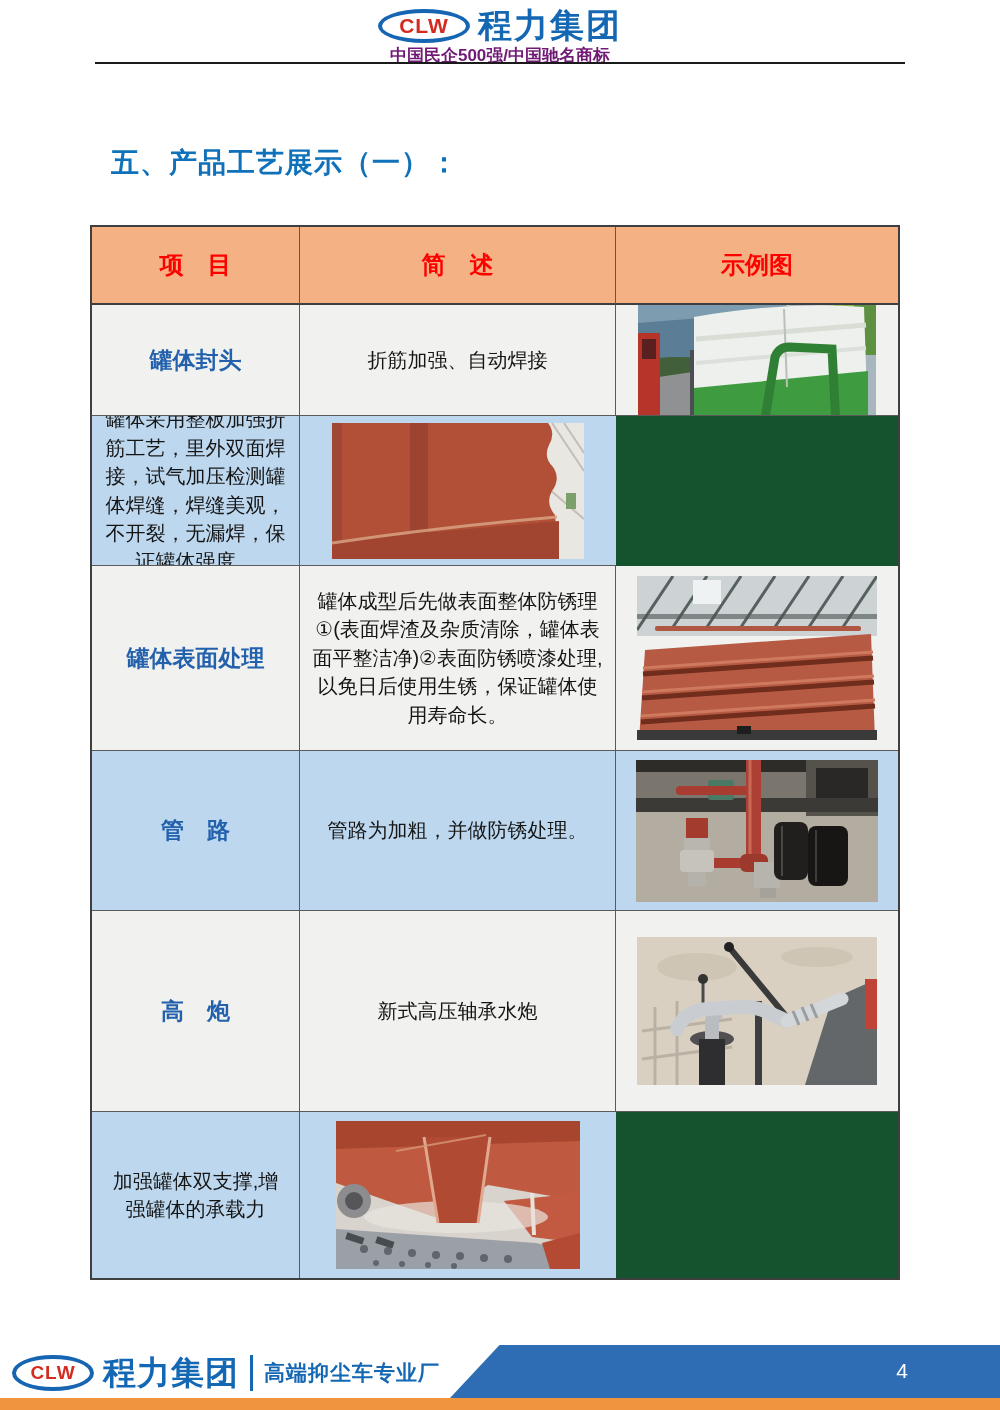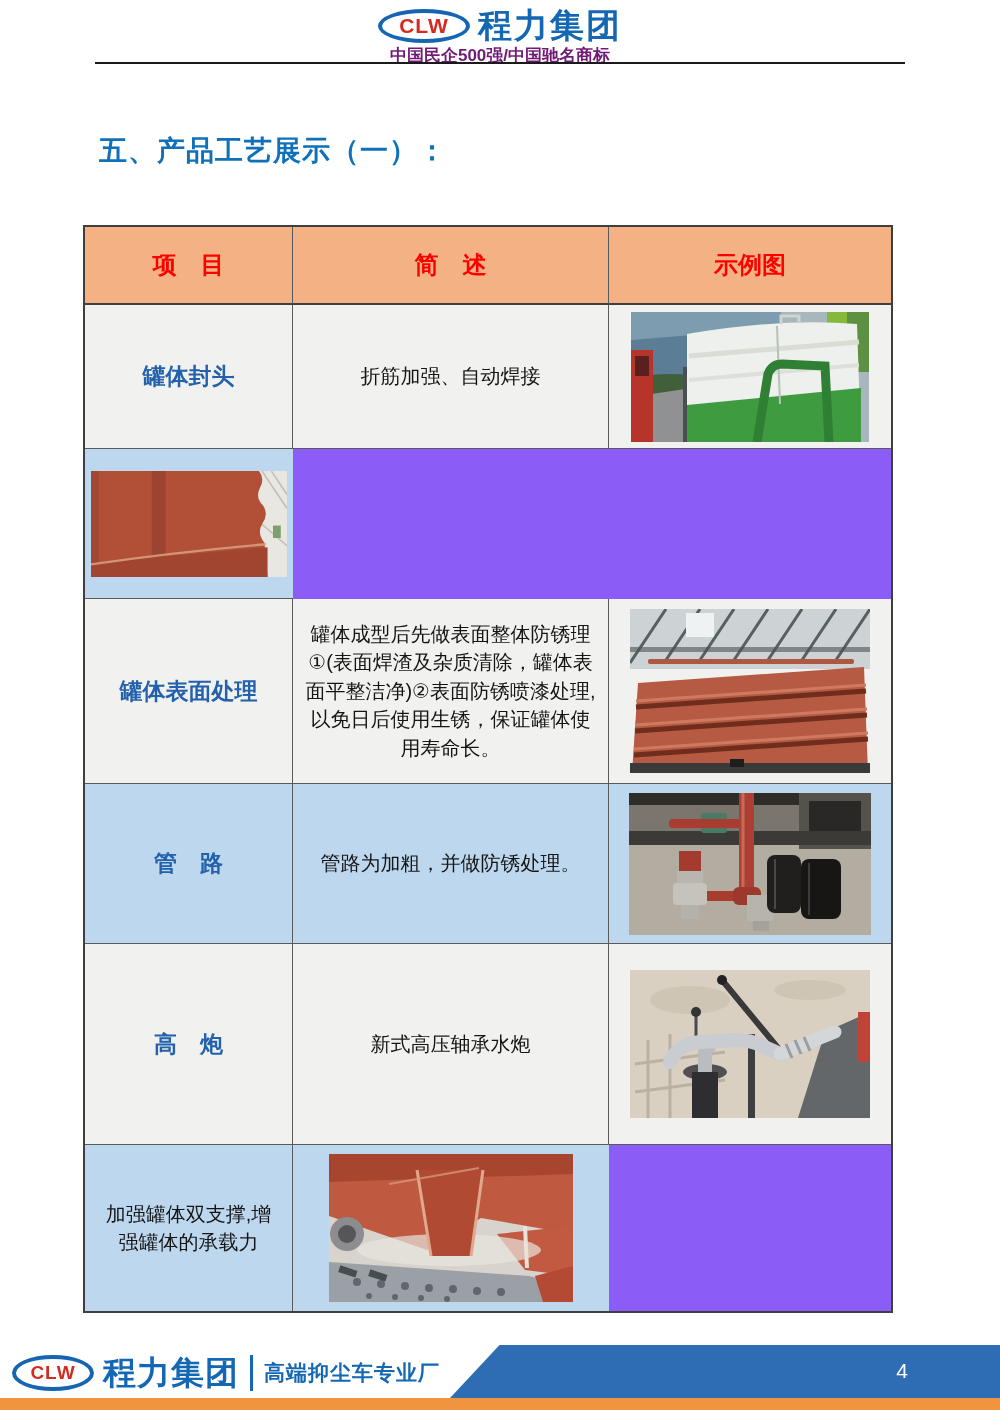--- a/index.html
+++ b/index.html
@@ -11,26 +11,26 @@
     display:flex;align-items:center;justify-content:center;gap:8px;}
   .clw-oval{width:92px;height:34px;border:4px solid #1565B3;border-radius:50%;
     display:flex;align-items:center;justify-content:center;background:#fff;box-sizing:border-box;}
   .clw-oval span{color:#D42B20;font-weight:bold;font-size:21px;letter-spacing:1px;}
   .brand-name{color:#1468B3;font-size:34px;font-weight:bold;letter-spacing:2px;}
   .tagline{position:absolute;top:44px;left:0;width:1000px;text-align:center;
     color:#701a75;font-size:17px;font-weight:bold;}
   .header-rule{position:absolute;top:62px;left:95px;width:810px;height:2px;background:#1a1a1a;}
 
   
-  .doc-title{position:absolute;top:128px;left:95px;margin:4px;
+  .doc-title{position:absolute;top:128px;left:95px;margin:16px;
     color:#0E71BA;font-size:28px;font-weight:bold;letter-spacing:1px;}
 
   
-  .process-table{position:absolute;left:83px;top:225px;width:810px;
-    border:2px solid #3f3f3f;box-sizing:border-box;background:#8b5cf6;}
+  .process-table{position:absolute;left:90px;top:225px;width:810px;
+    border:2px solid #3f3f3f;box-sizing:border-box;background:#14532d;}
   .t-row{display:grid;grid-template-columns:208px 316px 282px;}
   .t-row .cell{border-right:1px solid #5a5a5a;border-bottom:1px solid #5a5a5a;
     box-sizing:border-box;display:flex;align-items:center;justify-content:center;
     text-align:center;overflow:hidden;}
   .t-row .cell:last-child{border-right:none;font-family:Liberation Serif, serif;}
   .t-row:last-child .cell{border-bottom:none;}
   .t-head{height:78px;}
   .t-head .cell{background:#F4B183;color:#FE0000;font-size:24px;font-weight:bold;border-bottom:2px solid #3f3f3f;}
   .row-gray .cell{background:#F1F1EF;}
   .row-blue .cell{background:#BDD7EE;}
@@ -70,21 +70,21 @@
   <h1 class="doc-title">五、产品工艺展示（一）：</h1>
 
   <div class="process-table">
 
     <div class="t-row t-head">
       <div class="cell">项　目</div>
       <div class="cell">简　述</div>
       <div class="cell">示例图</div>
     </div>
 
-    <div class="t-row row-gray" style="height:144px">
+    <div class="t-row row-gray" style="height:111px">
       <div class="cell item-cell">罐体封头</div>
       <div class="cell desc-cell">折筋加强、自动焊接</div>
       <div class="cell img-cell">
         <svg width="238" height="130" viewBox="0 0 238 130">
           <rect width="238" height="130" fill="#a8b6bd"></rect>
           <polygon points="0,0 150,0 150,45 0,85" fill="#5b7d96"></polygon>
           <polygon points="0,0 150,0 150,16 0,28" fill="#7d9cb0"></polygon>
           <rect x="196" y="0" width="42" height="60" fill="#86b83c"></rect>
           <rect x="216" y="0" width="22" height="60" fill="#5d9141"></rect>
           <ellipse cx="40" cy="80" rx="55" ry="18" fill="#41603a"></ellipse>
@@ -97,20 +97,21 @@
           <path d="M58,68 L228,53" stroke="#dce0da" stroke-width="4" fill="none"></path>
           <path d="M56,93 L230,76 L230,130 L56,130 Z" fill="#3e9b40"></path>
           <line x1="146" y1="14" x2="149" y2="92" stroke="#b9c0ba" stroke-width="2"></line>
           <path d="M126,130 L137,62 Q141,52 151,52 L194,54 L198,130" fill="none" stroke="#2f8034" stroke-width="9"></path>
           <path d="M150,12 L150,4 L168,4 L168,10" stroke="#cfd4cf" stroke-width="3" fill="none"></path>
         </svg>
       </div>
     </div>
 
     <div class="t-row row-blue" style="height:150px">
+      <div class="cell desc-cell">罐体采用整板加强折筋工艺，里外双面焊接，试气加压检测罐体焊缝，焊缝美观，不开裂，无漏焊，保证罐体强度。</div>
       <div class="cell img-cell">
         <svg width="252" height="136" viewBox="0 0 252 136">
           <rect width="252" height="136" fill="#e9e7e2"></rect>
           <g stroke="#c2beb6" stroke-width="2">
             <line x1="220" y1="0" x2="252" y2="48"></line>
             <line x1="232" y1="0" x2="252" y2="30"></line>
             <line x1="210" y1="60" x2="252" y2="96"></line>
           </g>
           <rect x="234" y="70" width="10" height="16" fill="#7ca06a"></rect>
           <path d="M0,0 L216,0 Q224,10 217,22 Q211,34 221,44 Q229,56 220,68 Q213,80 223,92 L227,136 L0,136 Z" fill="#b25037"></path>

